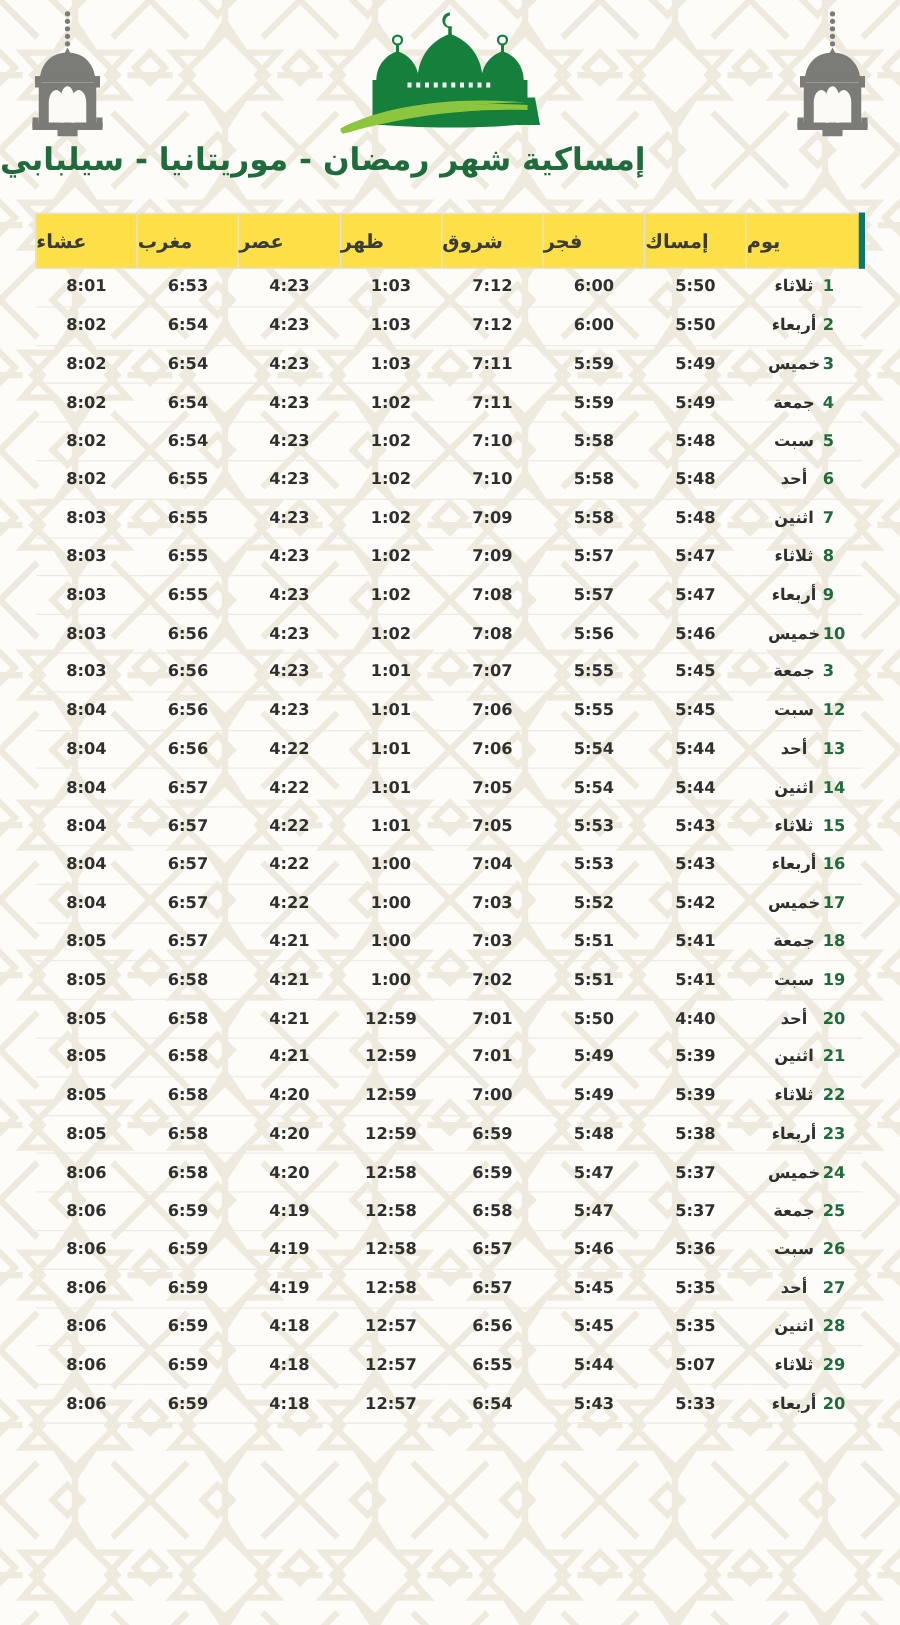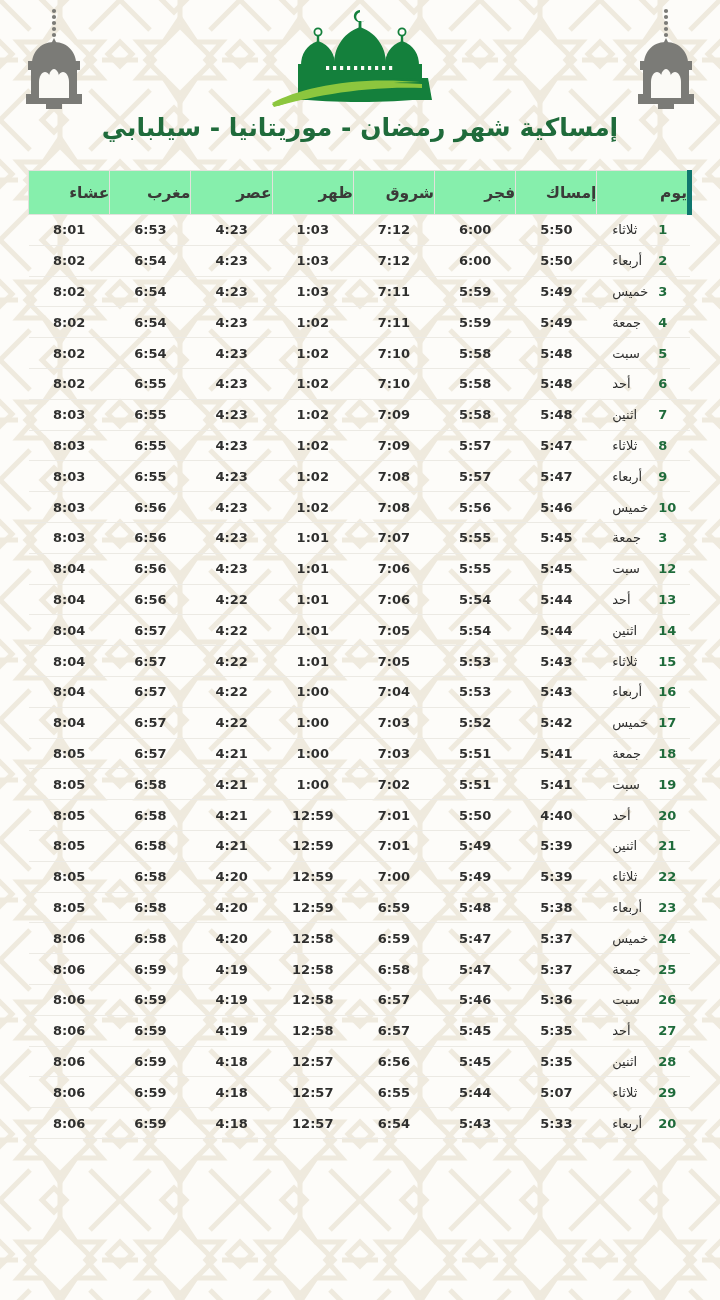--- a/index.html
+++ b/index.html
@@ -57,48 +57,48 @@
     top:4px;
     width:200px;
     height:108px;
   }
 
   .title {
     position:absolute;
     top:113px;
     left:0;
     right:0;
-    text-align:center;
+    text-align:left;
     font-size:25px;
     font-weight:bold;
     color:#1f6b3b;
     letter-spacing:0px;
     white-space:nowrap;
     font-family:"DejaVu Sans", sans-serif;
   }
 
   
   .table-wrap {
     padding:0 28px;
   }
 
   table.imsak {
     width:100%;
     border-collapse:collapse;
     table-layout:fixed;
   }
 
   table.imsak thead th {
-    background:#86efac;
+    background:#fde047;
     border:1px solid #e2e2dc;
     font-size:15.5px;
     font-weight:bold;
     color:#3a3a38;
     height:44px;
-    text-align:right;
+    text-align:left;
     vertical-align:middle;
   }
   table.imsak thead th:first-child { border-right:5px solid #0f766e; }
 
   table.imsak tbody tr {
     border-bottom:1px solid #eceae4;
   }
   table.imsak tbody tr:last-child { border-bottom:1px solid #eceae4; }
 
   table.imsak tbody td {
@@ -119,25 +119,25 @@
   td.daycell .dnum {
     color:#1f6b3b;
     font-weight:bold;
     font-size:13px;
     display:inline-block;
     min-width:20px;
     text-align:left;
   }
   td.daycell .dname {
     color:#2f2f2e;
-    font-weight:normal;
+    font-weight:bold;
     font-size:13px;
     display:inline-block;
     min-width:46px;
-    text-align:left;
+    text-align:center;
     margin-left:4px;
   }
 
   
   col.c-day  { width:14.0%; }
   col.c-t    { width:12.28%; }
 
   
   .footer {
     margin-top:14px;

